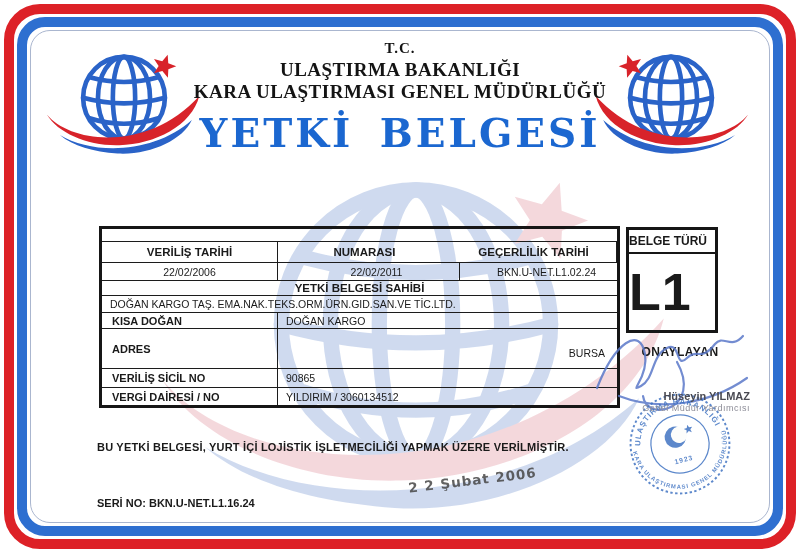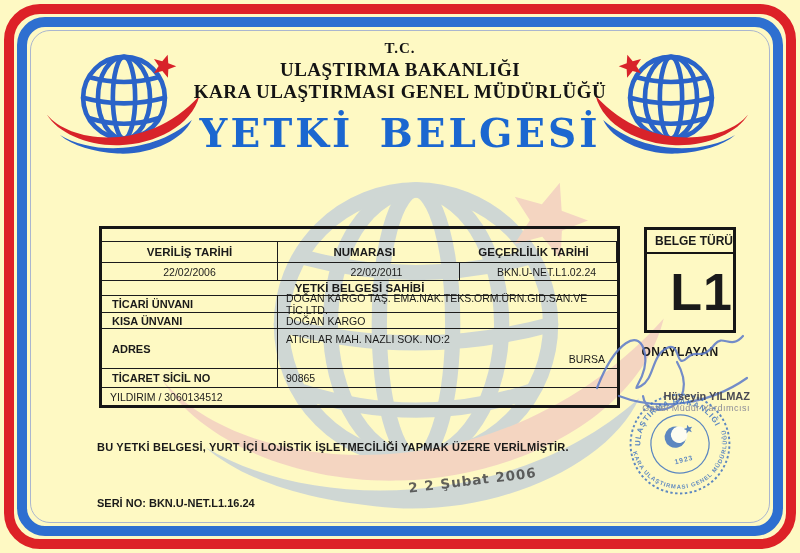--- a/index.html
+++ b/index.html
@@ -1,16 +1,16 @@
 <!DOCTYPE html>
 <html><head>
 <meta charset="utf-8">
 <style>
   html,body{margin:0;padding:0;background:#e9e9e9;}
-  #page{position:relative;width:800px;height:553px;background:#fef9c3;overflow:hidden;
+  #page{position:relative;width:800px;height:553px;background:#ffffff;overflow:hidden;
         font-family:"Liberation Sans",sans-serif;color:#1a1a1a;}
   
   .frame{position:absolute;pointer-events:none;}
   .frame-red{left:4px;top:4px;right:4px;bottom:4px;border:10px solid #dd2127;border-radius:36px;}
   .frame-blue{left:17px;top:17px;right:17px;bottom:17px;border:10px solid #2e6fd0;border-radius:28px;}
   .frame-thin{left:30px;top:30px;right:30px;bottom:30px;border:1.5px solid #aab6cf;border-radius:20px;}
   
   .wm-clip{position:absolute;left:36px;top:36px;right:36px;bottom:36px;overflow:hidden;z-index:0;}
   .wm{position:absolute;left:120px;top:105px;width:520px;opacity:.55;}
   .wm .st-blue{stroke:#a9bde2;}
@@ -49,22 +49,22 @@
   .val{flex:1;font-size:10.5px;justify-content:flex-start;padding-left:8px;}
   .r-ticari{height:17px;}
   .r-kisa{height:16px;}
   .r-adres{height:40px;}
   .r-sicil{height:19px;}
   .r-vergi{height:18px;}
   .adres-val{flex-direction:column;align-items:stretch;justify-content:flex-start;padding-top:2px;}
   .adres-line1{text-align:left;font-size:10.5px;}
   .adres-line2{text-align:right;font-size:10.5px;padding-right:6px;margin-top:8px;}
   
-  .belge-box{position:absolute;left:644px;top:227px;width:92px;z-index:3;
-       border:3px solid #161616;box-sizing:border-box;text-align:right;}
+  .belge-box{position:absolute;left:626px;top:227px;width:92px;z-index:3;
+       border:3px solid #161616;box-sizing:border-box;text-align:left;}
   .belge-label{height:22px;line-height:22px;font-weight:bold;font-size:12px;
        border-bottom:2.5px solid #161616;}
   .belge-code{height:76px;line-height:76px;font-size:52px;font-weight:bold;letter-spacing:1px;}
   
   .onaylayan{position:absolute;left:622px;top:345px;width:116px;text-align:center;z-index:3;
        font-weight:bold;font-size:12px;letter-spacing:.5px;}
   .sig-svg{position:absolute;left:585px;top:320px;width:180px;height:95px;z-index:4;}
   .approver-name{position:absolute;left:610px;top:390px;width:140px;text-align:right;z-index:5;
        font-weight:bold;font-size:11px;color:#4a4a52;}
   .approver-role{position:absolute;left:610px;top:403px;width:140px;text-align:right;z-index:5;
@@ -144,39 +144,38 @@
       <div class="cell c3">NUMARASI</div>
       <div class="cell c2 rb">GEÇERLİLİK TARİHİ</div>
     </div>
     <div class="t-row t-vals">
       <div class="cell c1 rb">22/02/2006</div>
       <div class="cell c2 rb">22/02/2011</div>
       <div class="cell c3">BKN.U-NET.L1.02.24</div>
     </div>
     <div class="t-row t-section">YETKİ BELGESİ SAHİBİ</div>
     <div class="t-row r-ticari">
-      <div class="cell lbl rb">TİCARİ ÜNVANI</div>
       <div class="cell val">DOĞAN KARGO TAŞ. EMA.NAK.TEKS.ORM.ÜRN.GID.SAN.VE TİC.LTD.</div>
     </div>
     <div class="t-row r-kisa">
-      <div class="cell lbl rb">KISA ÜNVANI</div>
+      <div class="cell lbl rb">KISA DOĞAN</div>
       <div class="cell val">DOĞAN KARGO</div>
     </div>
     <div class="t-row r-adres">
       <div class="cell lbl rb">ADRES</div>
       <div class="cell val adres-val">
-        <div class="adres-line1">ATICILAR MAH. NAZLI SOK. NO:2</div>
         <div class="adres-line2">BURSA</div>
       </div>
     </div>
     <div class="t-row r-sicil">
-      <div class="cell lbl rb">TİCARET SİCİL NO</div>
+      <div class="cell lbl rb">VERİLİŞ SİCİL NO</div>
       <div class="cell val">90865</div>
     </div>
     <div class="t-row r-vergi">
+      <div class="cell lbl rb">VERGİ DAİRESİ / NO</div>
       <div class="cell val">YILDIRIM / 3060134512</div>
     </div>
   </div>
 
   <div class="belge-box">
     <div class="belge-label">BELGE TÜRÜ</div>
     <div class="belge-code">L1</div>
   </div>
 
   <div class="onaylayan">ONAYLAYAN</div>

